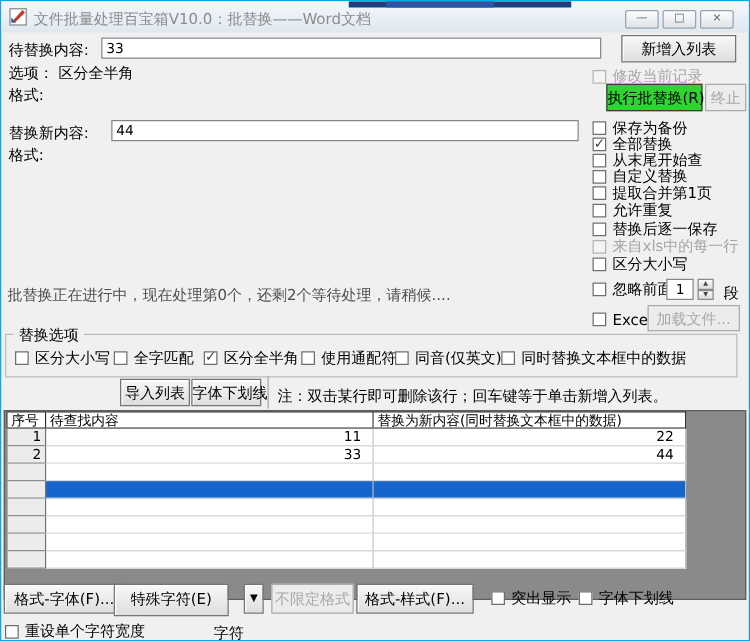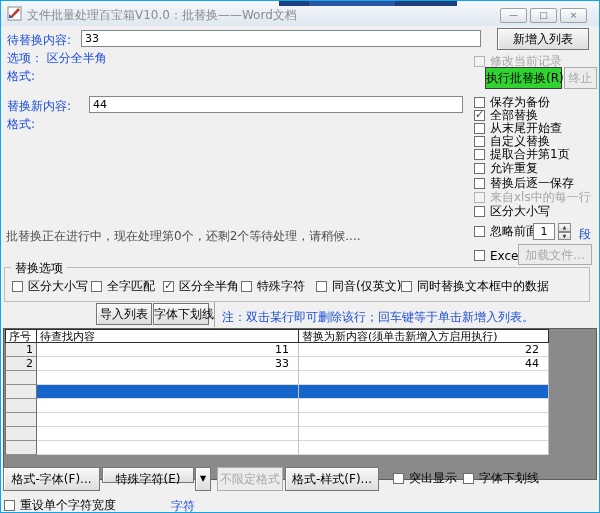--- a/index.html
+++ b/index.html
@@ -6,21 +6,21 @@
   html,body { width:600px; height:513px; }
   body { font-family:"DejaVu Sans","Liberation Sans",sans-serif; background:#fff; }
   .window { position:relative; width:600px; height:513px; background:#f0f0f0;
             border:1px solid #0ea5e9; overflow:hidden; }
   .titlebar { position:absolute; left:0; top:0; width:100%; height:25px;
               background:linear-gradient(#f4f8fc,#dfe7f0); }
   .title { position:absolute; left:26px; top:6px; font-size:12px; color:#8b8b8b; white-space:nowrap; }
   .winbtn { position:absolute; top:7px; width:27px; height:15px; cursor:default;
             background:linear-gradient(#fdfdfd,#dfe3e8); border:1px solid #98a3ae;
             border-radius:2px; font-size:9px; color:#5f6b77; text-align:center; line-height:12px; }
-  .lbl { position:absolute; font-size:12px; color:#1d4ed8; white-space:nowrap; }
+  .lbl { position:absolute; font-size:12px; color:#000000; white-space:nowrap; }
   .tin { position:absolute; height:17px; border:1px solid #82878f; background:#fff;
          font-size:11px; padding:0 3px; font-family:inherit; color:#000; }
   .btn { position:absolute; background:linear-gradient(#f8f8f8,#dedede); border:1px solid #757575;
          font-size:12px; text-align:center; color:#000; box-shadow:inset 1px 1px 0 #fff;
          line-height:20px; white-space:nowrap; }
   .btn.dis { color:#a8a8a8; background:#ececec; box-shadow:none; border-color:#ababab; }
   .btn.exec { background:#30d330; border:1px solid #3c3c3c; box-shadow:none; line-height:20px; }
   .cb { position:absolute; display:flex; align-items:center; gap:5px; font-size:12px;
         height:13px; white-space:nowrap; }
   .cb .box { width:11px; height:11px; background:#fff; border:1px solid #6e6e6e;
@@ -158,21 +158,21 @@
     <div class="cb" style="left:86px;top:12px">
       <span class="box"></span>
       <span>全字匹配</span>
     </div>
     <div class="cb on" style="left:158px;top:12px">
       <span class="box"></span>
       <span>区分全半角</span>
     </div>
     <div class="cb" style="left:236px;top:12px">
       <span class="box"></span>
-      <span>特殊字符</span>
+      <span>使用通配符</span>
     </div>
     <div class="cb" style="left:311px;top:12px">
       <span class="box"></span>
       <span>同音(仅英文)</span>
     </div>
     <div class="cb" style="left:396px;top:12px">
       <span class="box"></span>
       <span>同时替换文本框中的数据</span>
     </div>
   </div>
@@ -180,21 +180,21 @@
   <div class="btn" style="left:95px;top:302px;width:56px;height:22px">导入列表</div>
   <div class="btn" style="left:152px;top:302px;width:56px;height:22px">字体下划线</div>
   <div class="vsep" style="left:213px;top:300px;height:26px"></div>
   <div class="lbl" style="left:221px;top:308px">注：双击某行即可删除该行；回车键等于单击新增入列表。</div>
 
   <div class="tblwrap">
     <div class="grid">
       <div class="tr hdr">
         <div class="c1">序号</div>
         <div class="c2">待查找内容</div>
-        <div class="c3">替换为新内容(须单击新增入方启用执行)</div>
+        <div class="c3">替换为新内容(同时替换文本框中的数据)</div>
       </div>
       <div class="tr">
         <div class="c1 rh">1</div>
         <div class="c2 dc">11</div>
         <div class="c3 dc">22</div>
       </div>
       <div class="tr">
         <div class="c1 rh">2</div>
         <div class="c2 dc">33</div>
         <div class="c3 dc">44</div>
@@ -226,21 +226,21 @@
       </div>
       <div class="tr">
         <div class="c1 rh"></div>
         <div class="c2 dc"></div>
         <div class="c3 dc"></div>
       </div>
     </div>
   </div>
 
   <div class="btn" style="left:2px;top:466px;width:97px;height:24px;line-height:22px">格式-字体(F)...</div>
-  <div class="btn" style="left:101px;top:466px;width:92px;height:16px;line-height:22px">特殊字符(E)</div>
+  <div class="btn" style="left:90px;top:466px;width:92px;height:26px;line-height:22px">特殊字符(E)</div>
   <div class="btn" style="left:194px;top:466px;width:16px;height:24px;font-size:8px;line-height:22px">▼</div>
   <div class="btn dis" style="left:216px;top:466px;width:66px;height:24px;line-height:22px">不限定格式</div>
   <div class="btn" style="left:284px;top:466px;width:94px;height:24px;line-height:22px">格式-样式(F)...</div>
   <div class="cb" style="left:392px;top:471px">
     <span class="box"></span>
     <span>突出显示</span>
   </div>
   <div class="cb" style="left:462px;top:471px">
     <span class="box"></span>
     <span>字体下划线</span>

